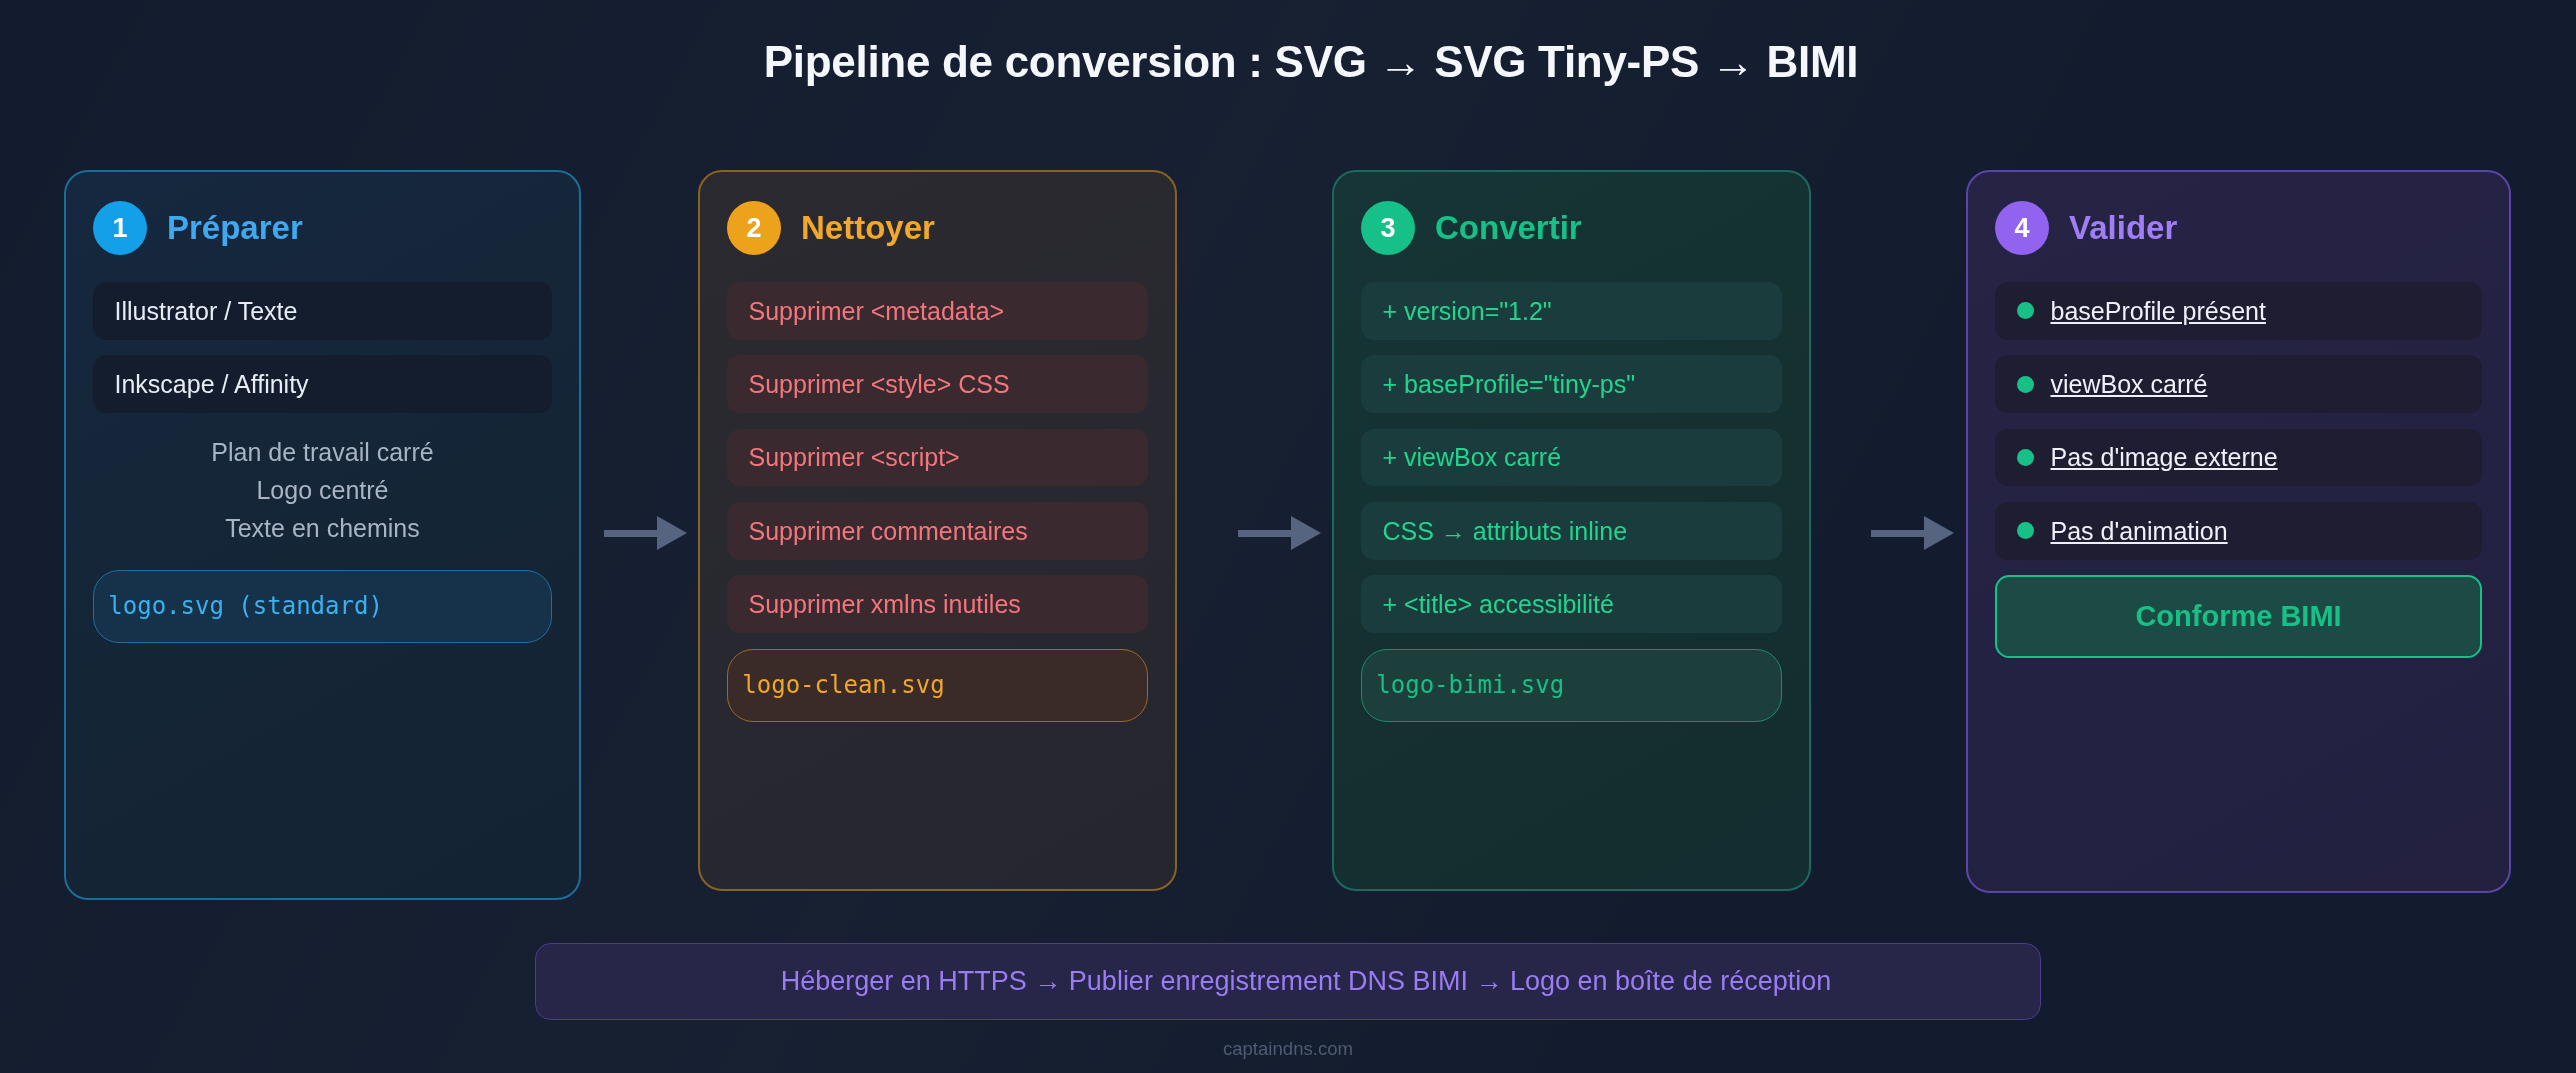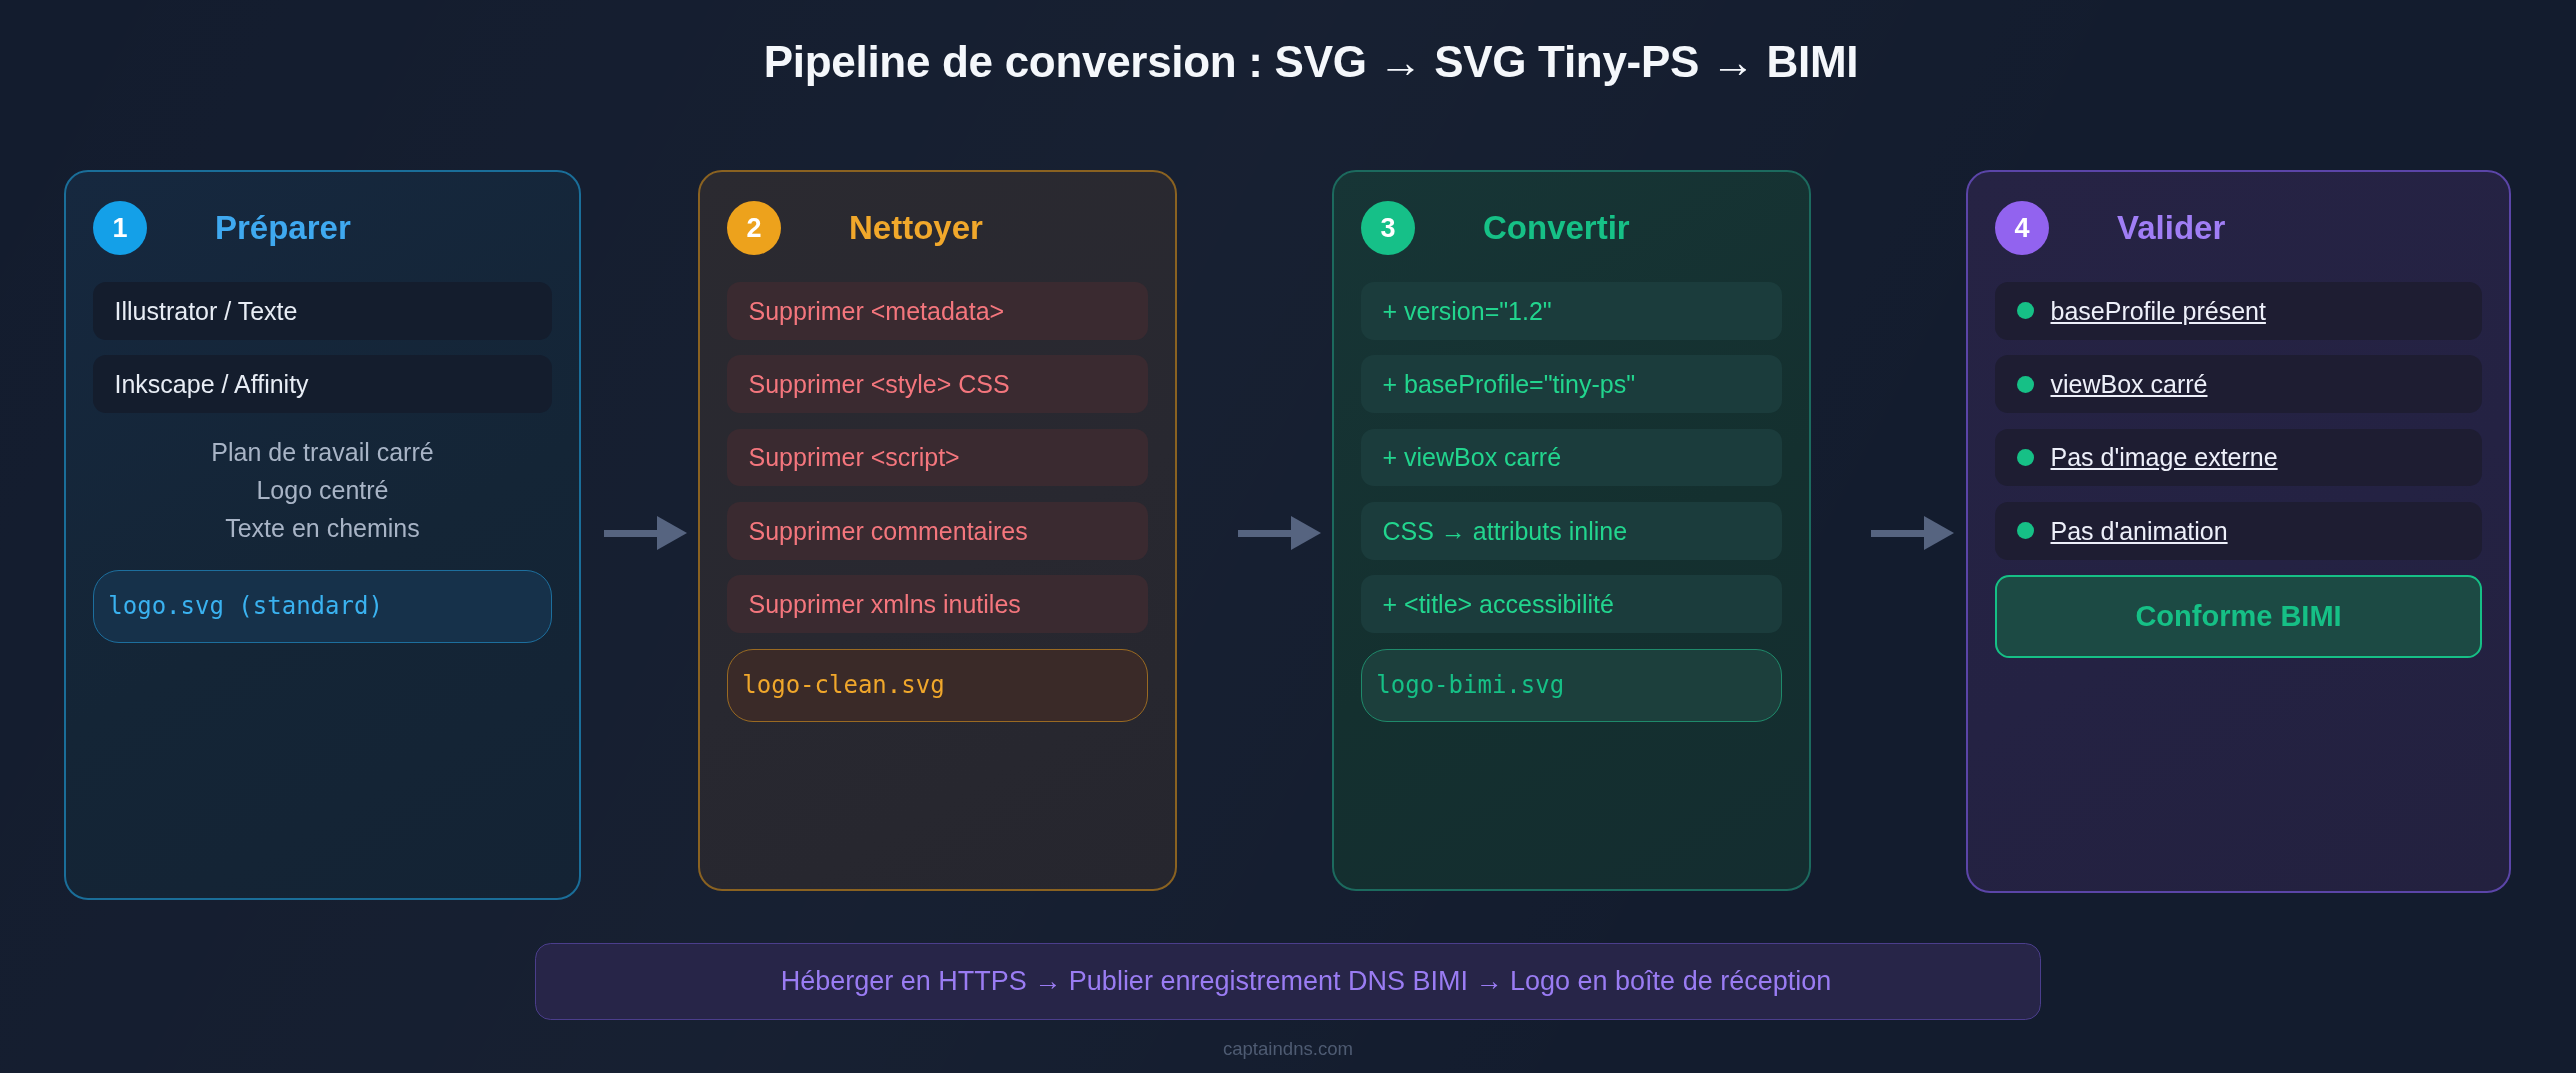--- a/index.html
+++ b/index.html
@@ -85,21 +85,20 @@
     flex: 0 0 auto;
   }
   .badge-1 { background: #14a0e8; }
   .badge-2 { background: #eda21c; }
   .badge-3 { background: #16c088; }
   .badge-4 { background: #9263ef; }
 
   .card-title {
     font-size: 33px;
     font-weight: bold;
-    margin-left: 48px;
   }
   .title-1 { color: #3fa9f0; }
   .title-2 { color: #f1a82b; text-align: right; }
   .title-3 { color: #16c086; }
   .title-4 { color: #a07ef5; }
 
   
   .chip {
     border-radius: 13px;
     padding: 15.7px 21.5px;

